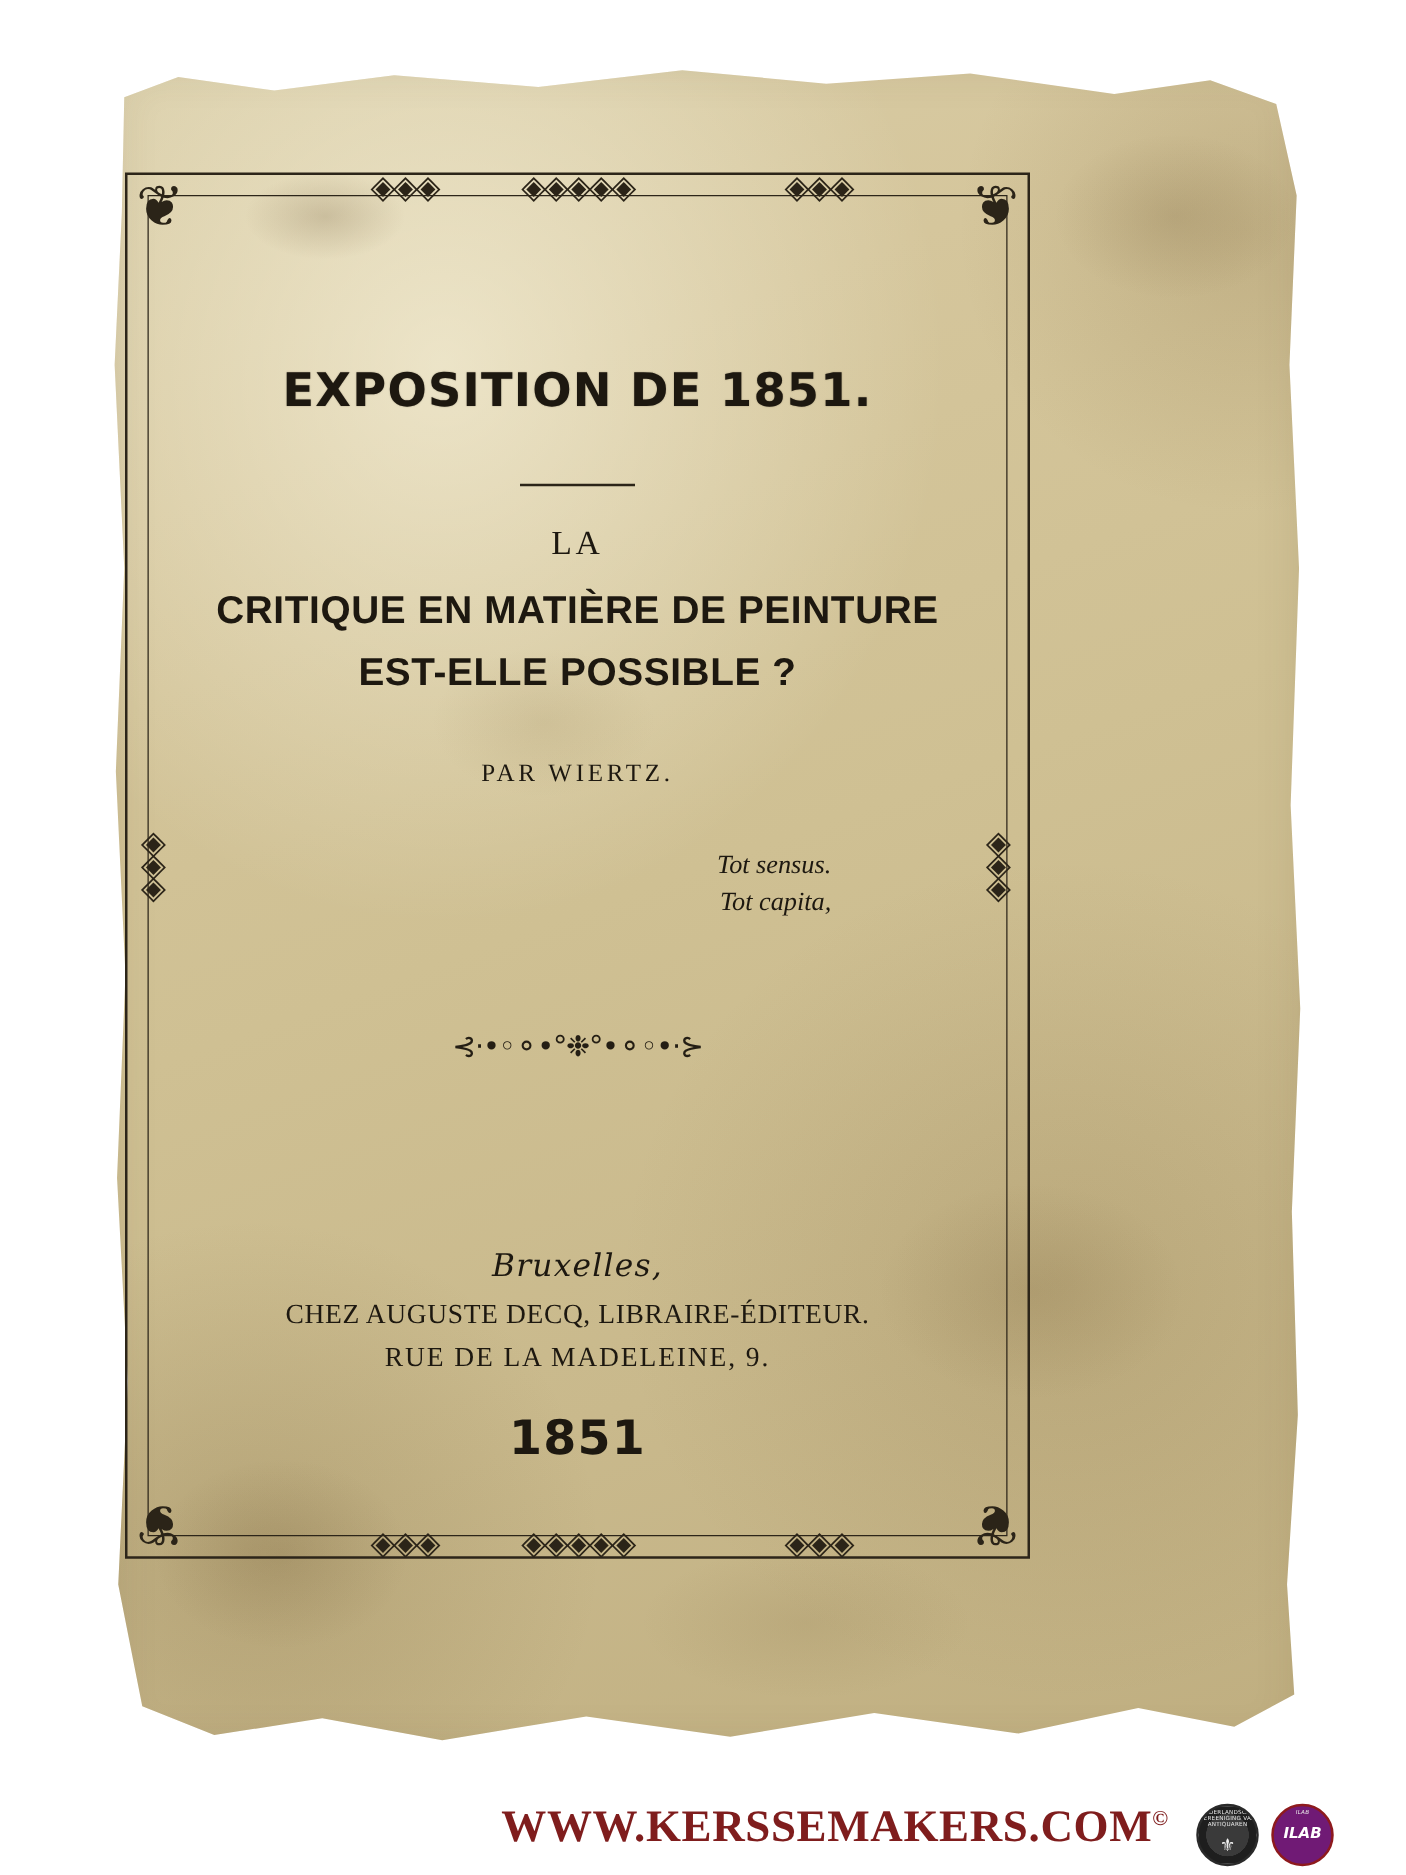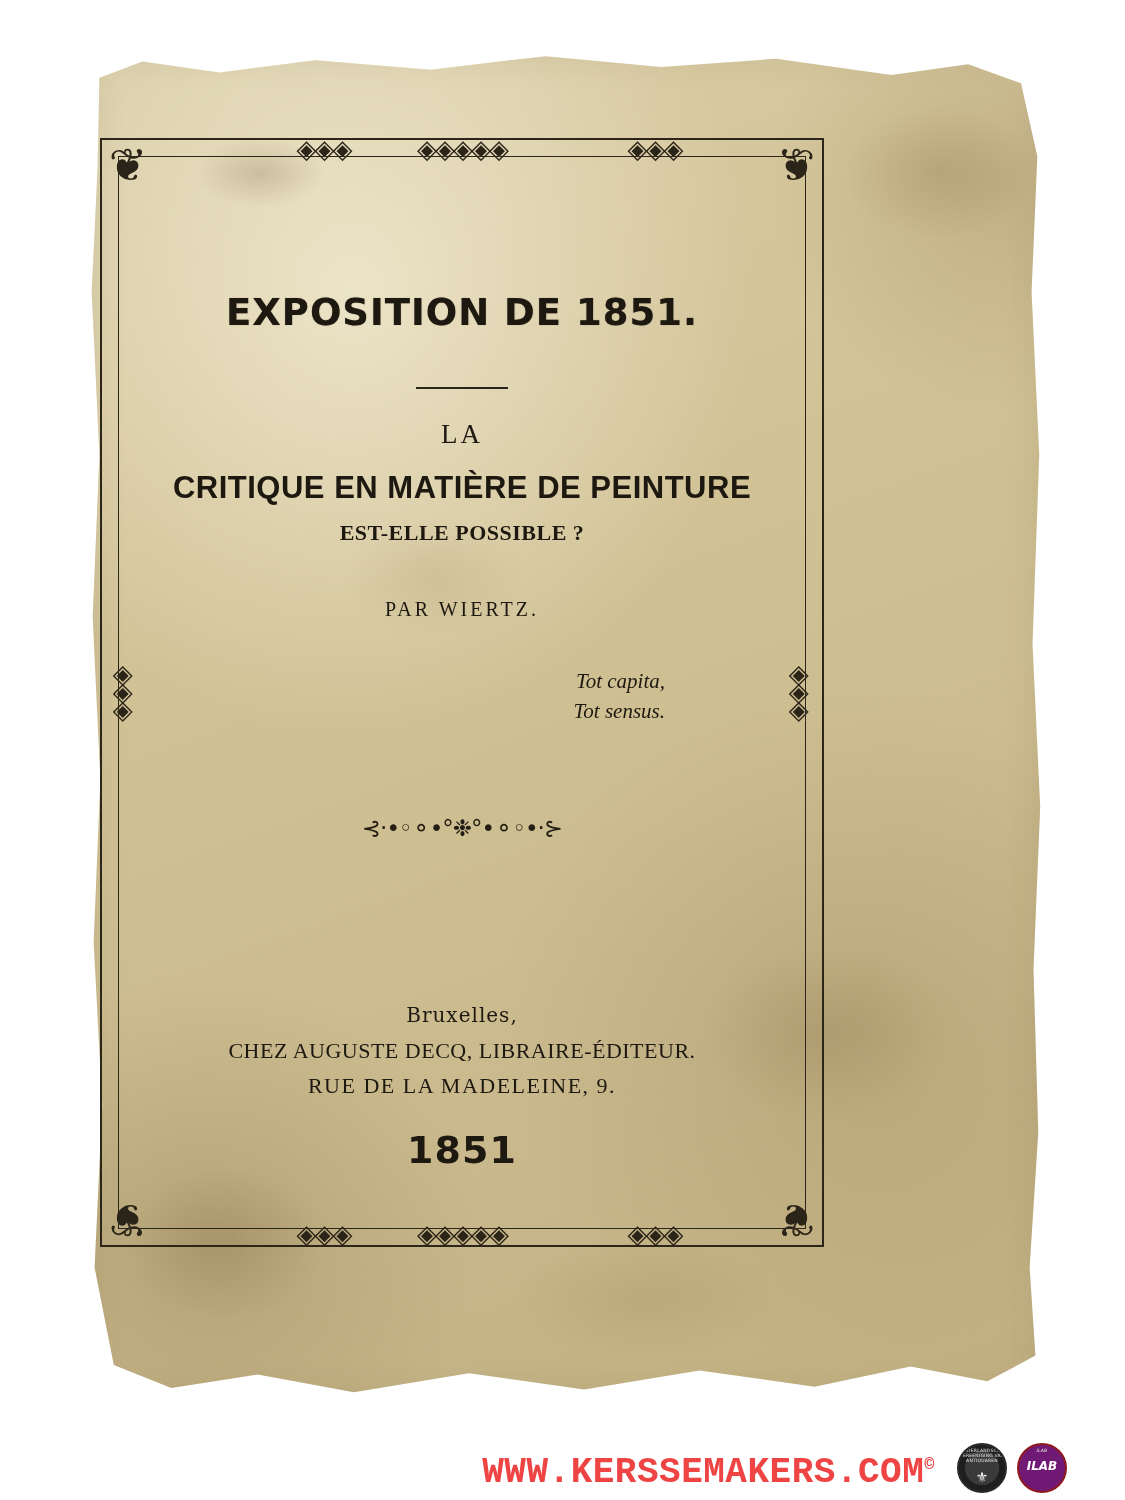--- a/index.html
+++ b/index.html
@@ -145,23 +145,23 @@
   }
   .subtitle-1 {
     margin-top: 20px;
     font-family: Liberation Sans, sans-serif;
     font-weight: bold;
     font-size: 31px;
     letter-spacing: 0.5px;
   }
   .subtitle-2 {
     margin-top: 14px;
-    font-family: Liberation Serif, serif;
-    font-weight: bold;
-    font-size: 22px;
+    font-family: Liberation Sans, sans-serif;
+    font-weight: bold;
+    font-size: 31px;
     letter-spacing: 0.5px;
   }
   .author {
     margin-top: 52px;
     font-family: "Liberation Serif", serif;
     font-size: 20px;
     letter-spacing: 3px;
   }
   .epigraph {
     margin-top: 46px;
@@ -184,21 +184,22 @@
   .imprint {
     position: absolute;
     left: 44px;
     right: 44px;
     bottom: 56px;
     text-align: center;
     color: #1d1810;
   }
   .imprint .city {
     font-family: "DejaVu Serif", serif;
-    font-size: 20px;
+    font-size: 25px;
+    font-style: italic;
     letter-spacing: 1px;
   }
   .imprint .publisher {
     margin-top: 11px;
     font-family: "Liberation Serif", serif;
     font-size: 22px;
     letter-spacing: 0.5px;
   }
   .imprint .address {
     margin-top: 9px;
@@ -219,25 +220,25 @@
     position: absolute;
     left: 0;
     top: 1430px;
     width: 1125px;
     height: 70px;
     background: #ffffff;
   }
   .watermark {
     position: absolute;
     right: 190px;
-    top: 22px;
-    font-family: Liberation Mono, monospace;
+    top: 10px;
+    font-family: Liberation Serif, serif;
     font-size: 36px;
     font-weight: bold;
-    color: #ef4444;
+    color: #7f1d1d;
     letter-spacing: 0.5px;
     white-space: nowrap;
   }
   .watermark .copy {
     font-size: 17px;
     vertical-align: super;
   }
   .logo {
     position: absolute;
     top: 13px;
@@ -311,22 +312,22 @@
     <div class="frame-inner">
 
       <div class="title-block">
         <div class="main-title">EXPOSITION DE 1851.</div>
         <div class="rule-short"></div>
         <div class="word-la">LA</div>
         <div class="subtitle-1">CRITIQUE EN MATIÈRE DE PEINTURE</div>
         <div class="subtitle-2">EST-ELLE POSSIBLE ?</div>
         <div class="author">PAR WIERTZ.</div>
         <div class="epigraph">
+          <div>Tot sensus.</div>
           <div>Tot capita,</div>
-          <div>Tot sensus.</div>
         </div>
         <div class="ornament-divider">⊰·•◦⚬•°❉°•⚬◦•·⊱</div>
       </div>
 
       <div class="imprint">
         <div class="city">Bruxelles,</div>
         <div class="publisher">CHEZ AUGUSTE DECQ, LIBRAIRE-ÉDITEUR.</div>
         <div class="address">RUE DE LA MADELEINE, 9.</div>
         <div class="year">1851</div>
       </div>

